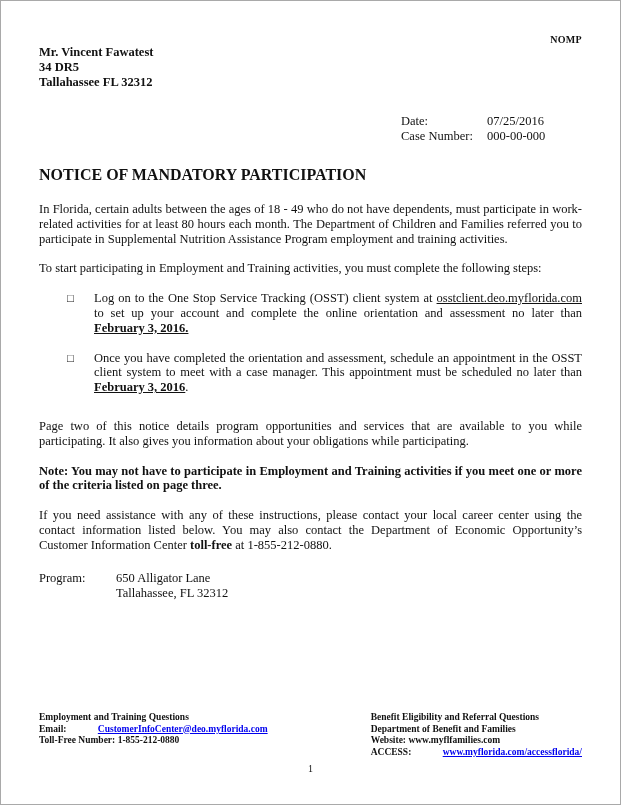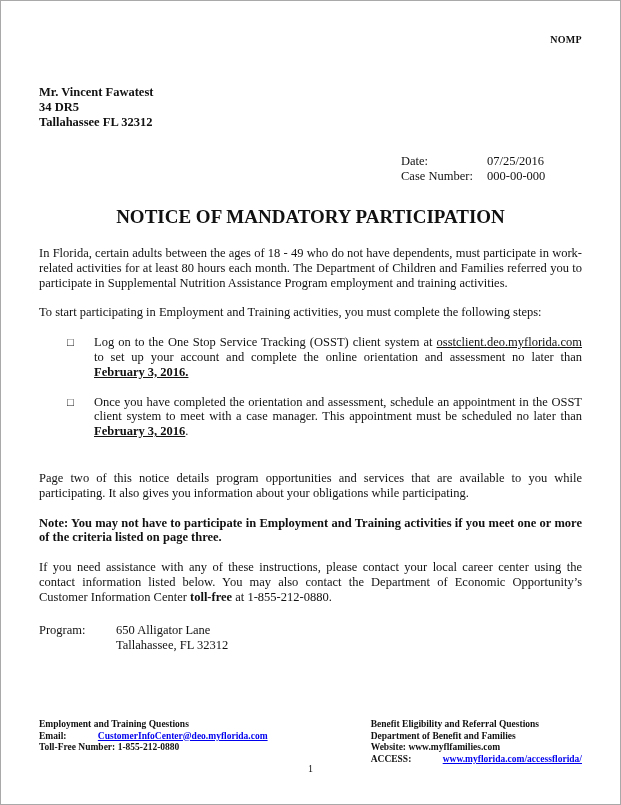--- a/index.html
+++ b/index.html
@@ -10,43 +10,43 @@
     height: 805px;
     background: #ffffff;
     border: 1px solid #a9a9a9;
     font-family: "Liberation Serif", "DejaVu Serif", serif;
     font-size: 12.5px;
     color: #111111;
     padding: 33px 38px 0 38px;
     overflow: hidden;
   }
   .form-code { text-align: right; font-weight: bold; font-size: 10px; letter-spacing: 0.3px; }
-  .recipient { margin-top: 40px; font-weight: bold; line-height: 15px; }
+  .recipient { font-weight: bold; line-height: 15px; }
   .meta { margin-top: 24px; margin-left: 362px; line-height: 15px; }
   .meta-row { display: flex; }
   .meta-label { display: inline-block; width: 86px; flex: none; }
-  .title { margin-top: 22px; text-align: center; font-weight: bold; font-size: 19px; }
+  .title { margin-top: 22px; font-weight: bold; font-size: 16px; }
   .para { margin-top: 18px; text-align: justify; line-height: 14.8px; }
   .para.tight { margin-top: 15px; }
   .bullet { margin: 15px 0 0 28px; display: flex; }
   .checkbox { width: 13px; flex: none; font-size: 11.5px; margin-right: 14px; line-height: 14.8px; }
   .bullet-text { flex: 1; text-align: justify; line-height: 14.8px; }
   .bold { font-weight: bold; }
   .underline { text-decoration: underline; }
-  .gap-top { margin-top: 32px; }
+  .gap-top { margin-top: 24px; }
   .location { margin-top: 18px; display: flex; line-height: 15px; }
   .loc-label { display: inline-block; width: 77px; flex: none; }
   .phone { margin-top: 20px; }
   .link { color: var(--link-blue, #0000EE); text-decoration: underline; cursor: pointer; padding-left: 29px; }
   .link-plain { color: inherit; text-decoration: underline; cursor: pointer; }
   .footer {
     position: absolute;
     left: 38px;
     right: 38px;
-    bottom: 39px;
+    bottom: 46px;
     display: flex;
     justify-content: space-between;
     font-size: 9.5px;
     line-height: 11.5px;
   }
   .fbold { font-weight: bold; }
   .page-number {
     position: absolute;
     left: 0; right: 0;
     bottom: 30px;

